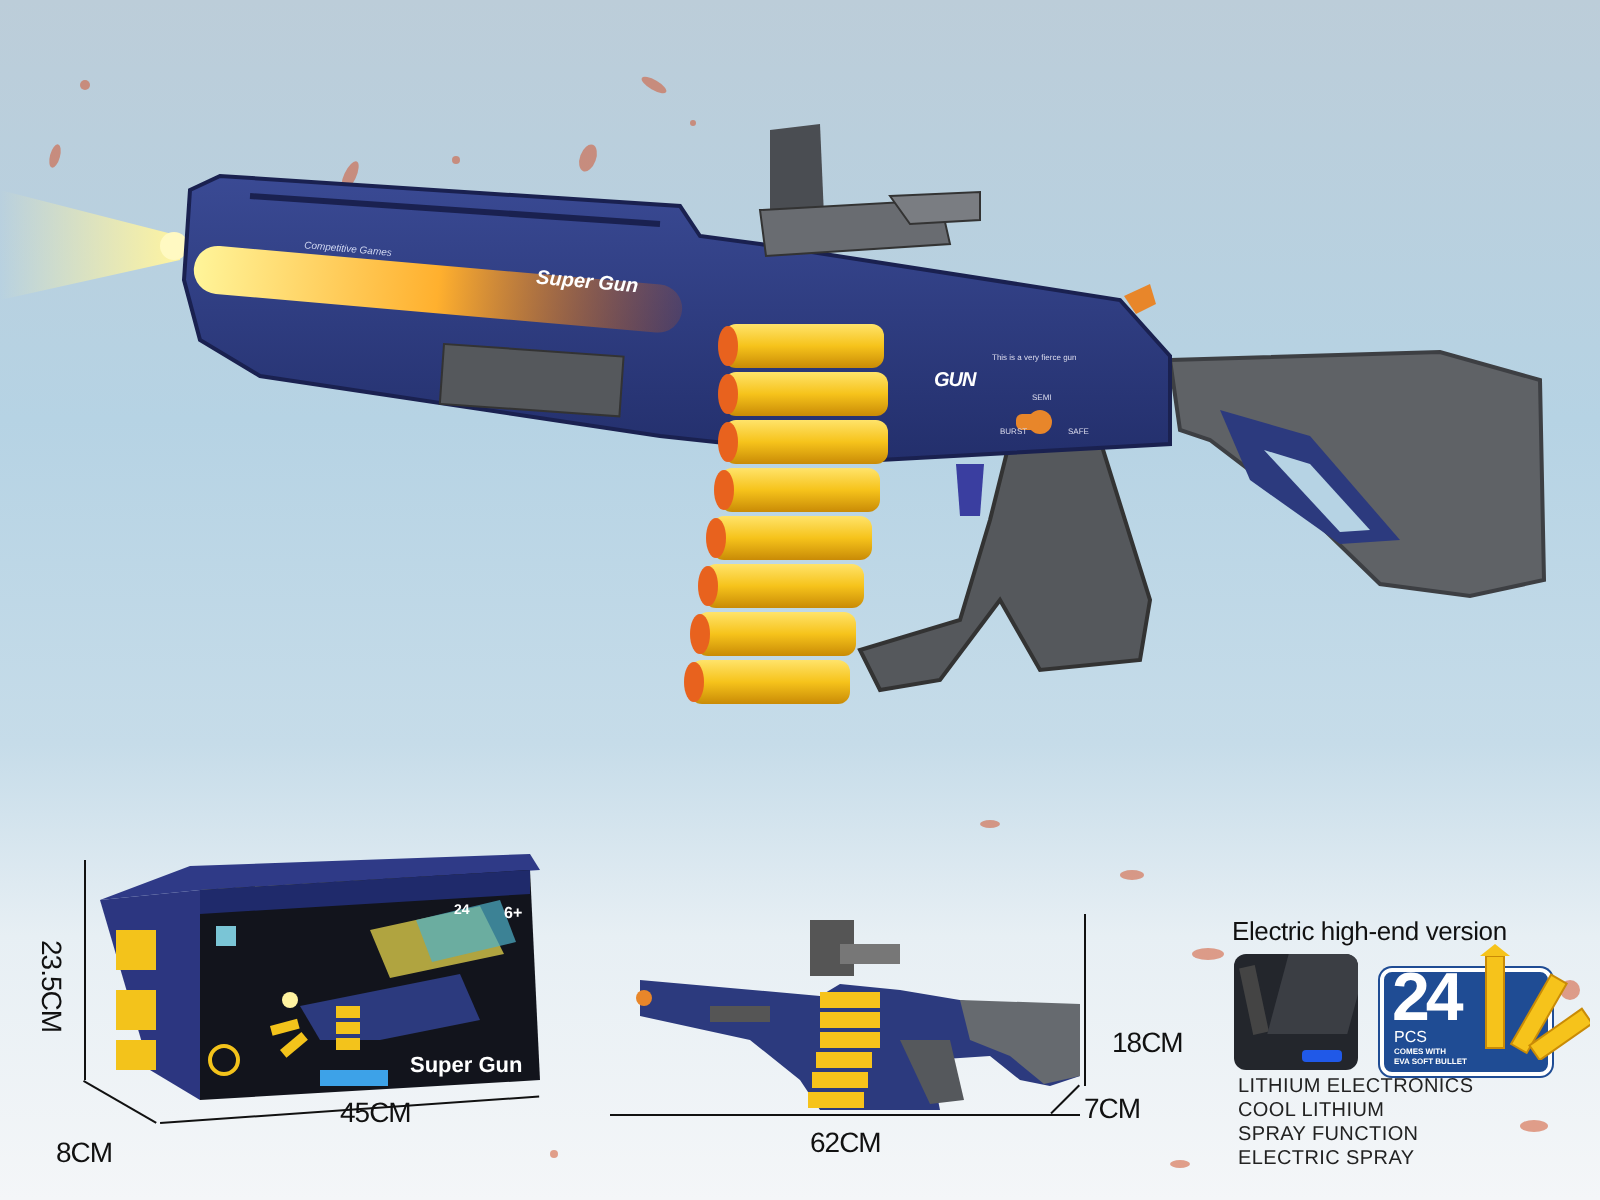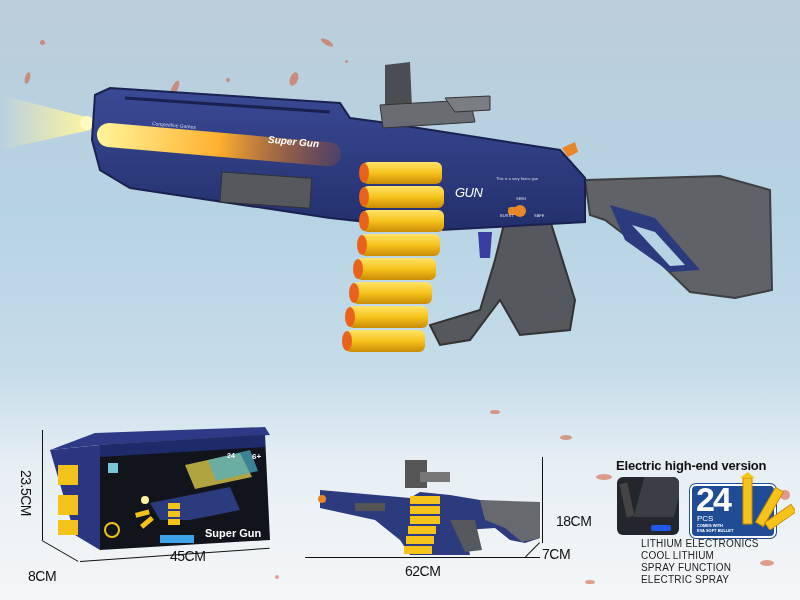--- a/index.html
+++ b/index.html
@@ -3,21 +3,21 @@
 <meta charset="utf-8">
 <style>
   html, body { margin:0; padding:0; }
   body { width:800px; height:600px; overflow:hidden; font-family:"Liberation Sans", sans-serif; }
   .stage { position:relative; width:800px; height:600px; overflow:hidden;
     background: linear-gradient(180deg, #bccdd9 0%, #b6d3e4 35%, #c6dce9 62%, #e7eff4 78%, #f4f6f8 100%); }
   .abs { position:absolute; }
   .splat { position:absolute; border-radius:50%; background:#d2562f; opacity:.55; }
   .dim-text { position:absolute; font-size:14px; color:#111; letter-spacing:-0.5px; font-family:"Liberation Sans Narrow","Liberation Sans", sans-serif; }
   .line { position:absolute; background:#111; }
-  .feat { position:absolute; left:641px; font-size:10px; color:#222; letter-spacing:0.2px;text-align:right; }
+  .feat { position:absolute; left:619px; font-size:10px; color:#222; letter-spacing:0.2px;text-align:right; }
   svg { display:block; }
 </style>
 </head>
 <body>
 
 <div class="stage">
 
   <div>
     <div class="splat" style="left:320px;top:40px;width:14px;height:5px;transform:rotate(30deg)"></div>
     <div class="splat" style="left:290px;top:72px;width:8px;height:14px;transform:rotate(20deg)"></div>
@@ -101,21 +101,21 @@
       <rect x="345" y="330" width="80" height="22" rx="6" fill="url(#dart)"></rect>
         <ellipse cx="347" cy="341" rx="5" ry="10" fill="#e8621e"></ellipse>
     </g>
 
     <circle cx="520" cy="211" r="6" fill="#e8862a"></circle>
     <rect x="508" y="207" width="12" height="8" rx="3" fill="#e8862a"></rect>
   </svg>
 
   <span class="abs" style="left:268px;top:136px;font-size:10px;font-weight:bold;font-style:italic;color:#fff;transform:rotate(5deg)">Super Gun</span>
   <span class="abs" style="left:152px;top:122px;font-size:5px;font-style:italic;color:#cfd6f0;transform:rotate(5deg)">Competitive Games</span>
-  <span class="abs" style="left:455px;top:185px;font-size:13px;font-weight:normal;font-style:italic;color:#fff;letter-spacing:-0.5px">GUN</span>
+  <span class="abs" style="left:467px;top:185px;font-size:10px;font-weight:bold;font-style:italic;color:#fff;letter-spacing:-0.5px">GUN</span>
   <span class="abs" style="left:496px;top:176px;font-size:4px;color:#dde">This is a very fierce gun</span>
   <span class="abs" style="left:516px;top:196px;font-size:4px;color:#dde">SEMI</span>
   <span class="abs" style="left:500px;top:213px;font-size:4px;color:#dde">BURST</span>
   <span class="abs" style="left:534px;top:213px;font-size:4px;color:#dde">SAFE</span>
 
   <div>
     <svg class="abs" style="left:40px;top:425px" width="240" height="160">
 
       <polygon points="10,25 60,20 60,125 35,110" fill="#2c3680"></polygon>
       <rect x="18" y="40" width="20" height="20" fill="#f3c31b"></rect>
@@ -172,21 +172,21 @@
     <circle cx="22" cy="49" r="4" fill="#e8862a"></circle>
   </svg>
   <div class="line" style="left:305px;top:557px;width:235px;height:1px"></div>
   <div class="line" style="left:542px;top:457px;width:1px;height:86px"></div>
   <div class="line" style="left:540px;top:543px;width:20px;height:1px;transform:rotate(135deg);transform-origin:0 0"></div>
   <span class="dim-text" style="left:405px;top:563px">62CM</span>
   <span class="dim-text" style="left:556px;top:513px">18CM</span>
   <span class="dim-text" style="left:542px;top:546px">7CM</span>
 
   <div>
-    <span class="abs" style="left:616px;top:458px;font-size:13px;font-weight:bold;color:#111;letter-spacing:-0.2px">Electric high-end version</span>
+    <span class="abs" style="left:616px;top:458px;font-size:13px;font-weight:normal;color:#111;letter-spacing:-0.2px">Electric high-end version</span>
 
     <div class="abs" style="left:617px;top:477px;width:62px;height:58px;background:#23262c;border-radius:6px;overflow:hidden">
       <div class="abs" style="left:6px;top:6px;width:8px;height:34px;background:#444;transform:rotate(-12deg)"></div>
       <div class="abs" style="left:22px;top:0;width:40px;height:40px;background:#3b3e44;transform:skewX(-15deg)"></div>
       <div class="abs" style="left:34px;top:48px;width:20px;height:6px;background:#2059e8;border-radius:2px"></div>
     </div>
 
     <div class="abs" style="left:690px;top:484px;width:82px;height:50px;background:#1f4c94;border:2px solid #fff;border-radius:6px;box-shadow:0 0 0 1px #1f4c94">
       <span class="abs" style="left:4px;top:-6px;font-size:34px;font-weight:bold;color:#fff;letter-spacing:-2px">24</span>
       <span class="abs" style="left:5px;top:28px;font-size:8px;font-weight:normal;color:#fff">PCS</span>

